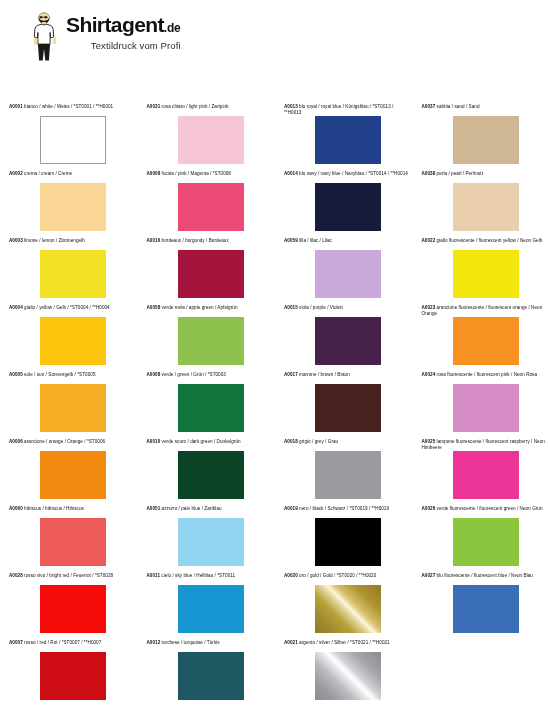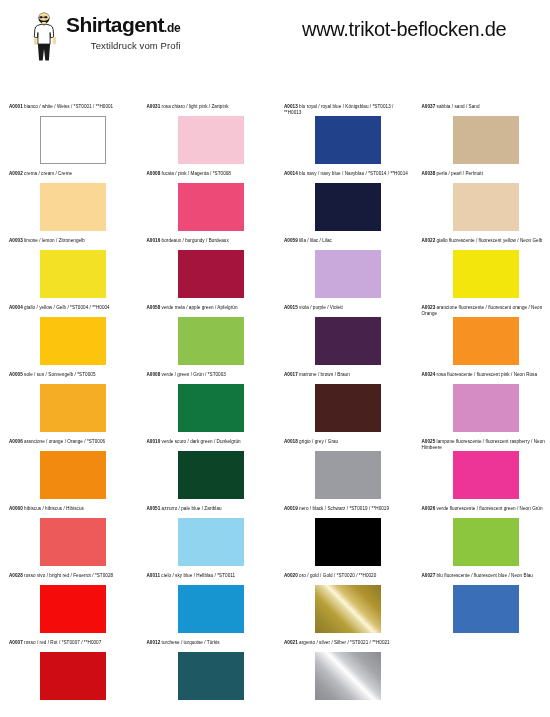--- a/index.html
+++ b/index.html
@@ -131,21 +131,20 @@
 
       <path d="M9.9 34.0 l12.2 0 l-1.2 16.4 l-3.6 0 l-1.3 -11.4 l-1.3 11.4 l-3.6 0 z" fill="#1a1a1a"></path>
     </svg>
   </div>
 
   <div id="brand-block">
     <div id="brand-name"><span>Shirtagent</span><span class="tld">.de</span></div>
     <div id="brand-tagline">Textildruck vom Profi</div>
   </div>
 
-  <div id="site-url">www.trikot-beflocken.de</div>
 </div>
 
 <div id="swatch-grid">
     <div class="swatch-column">
       <div class="swatch-cell">
         <div class="swatch-label"><span class="code">A0001</span><span> bianco / white / Weiss / *ST0001 / **H0001</span></div>
         <div class="swatch-chip bordered" style="background: rgb(255, 255, 255);"></div>
       </div>
       <div class="swatch-cell">
         <div class="swatch-label"><span class="code">A0002</span><span> crema / cream / Creme</span></div>

